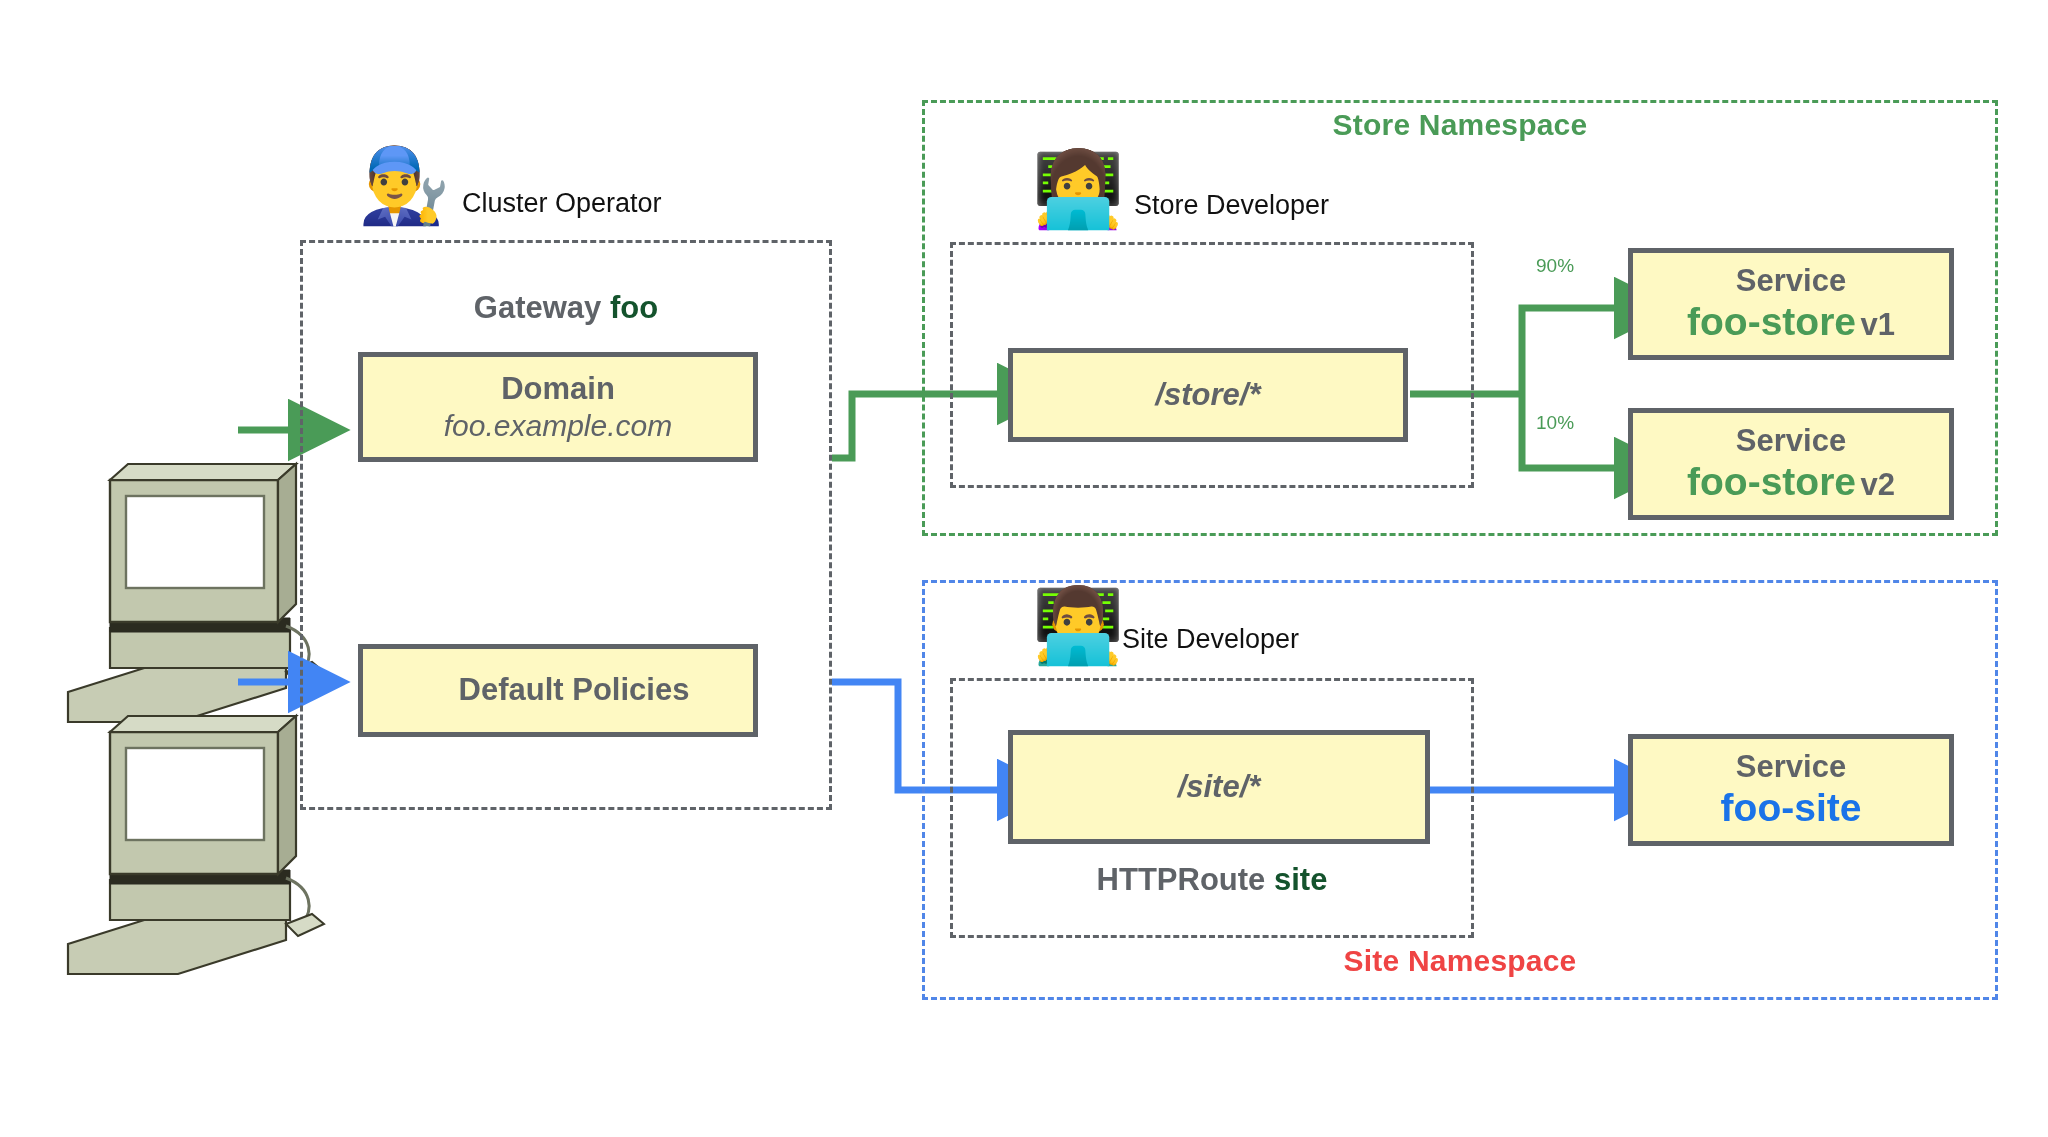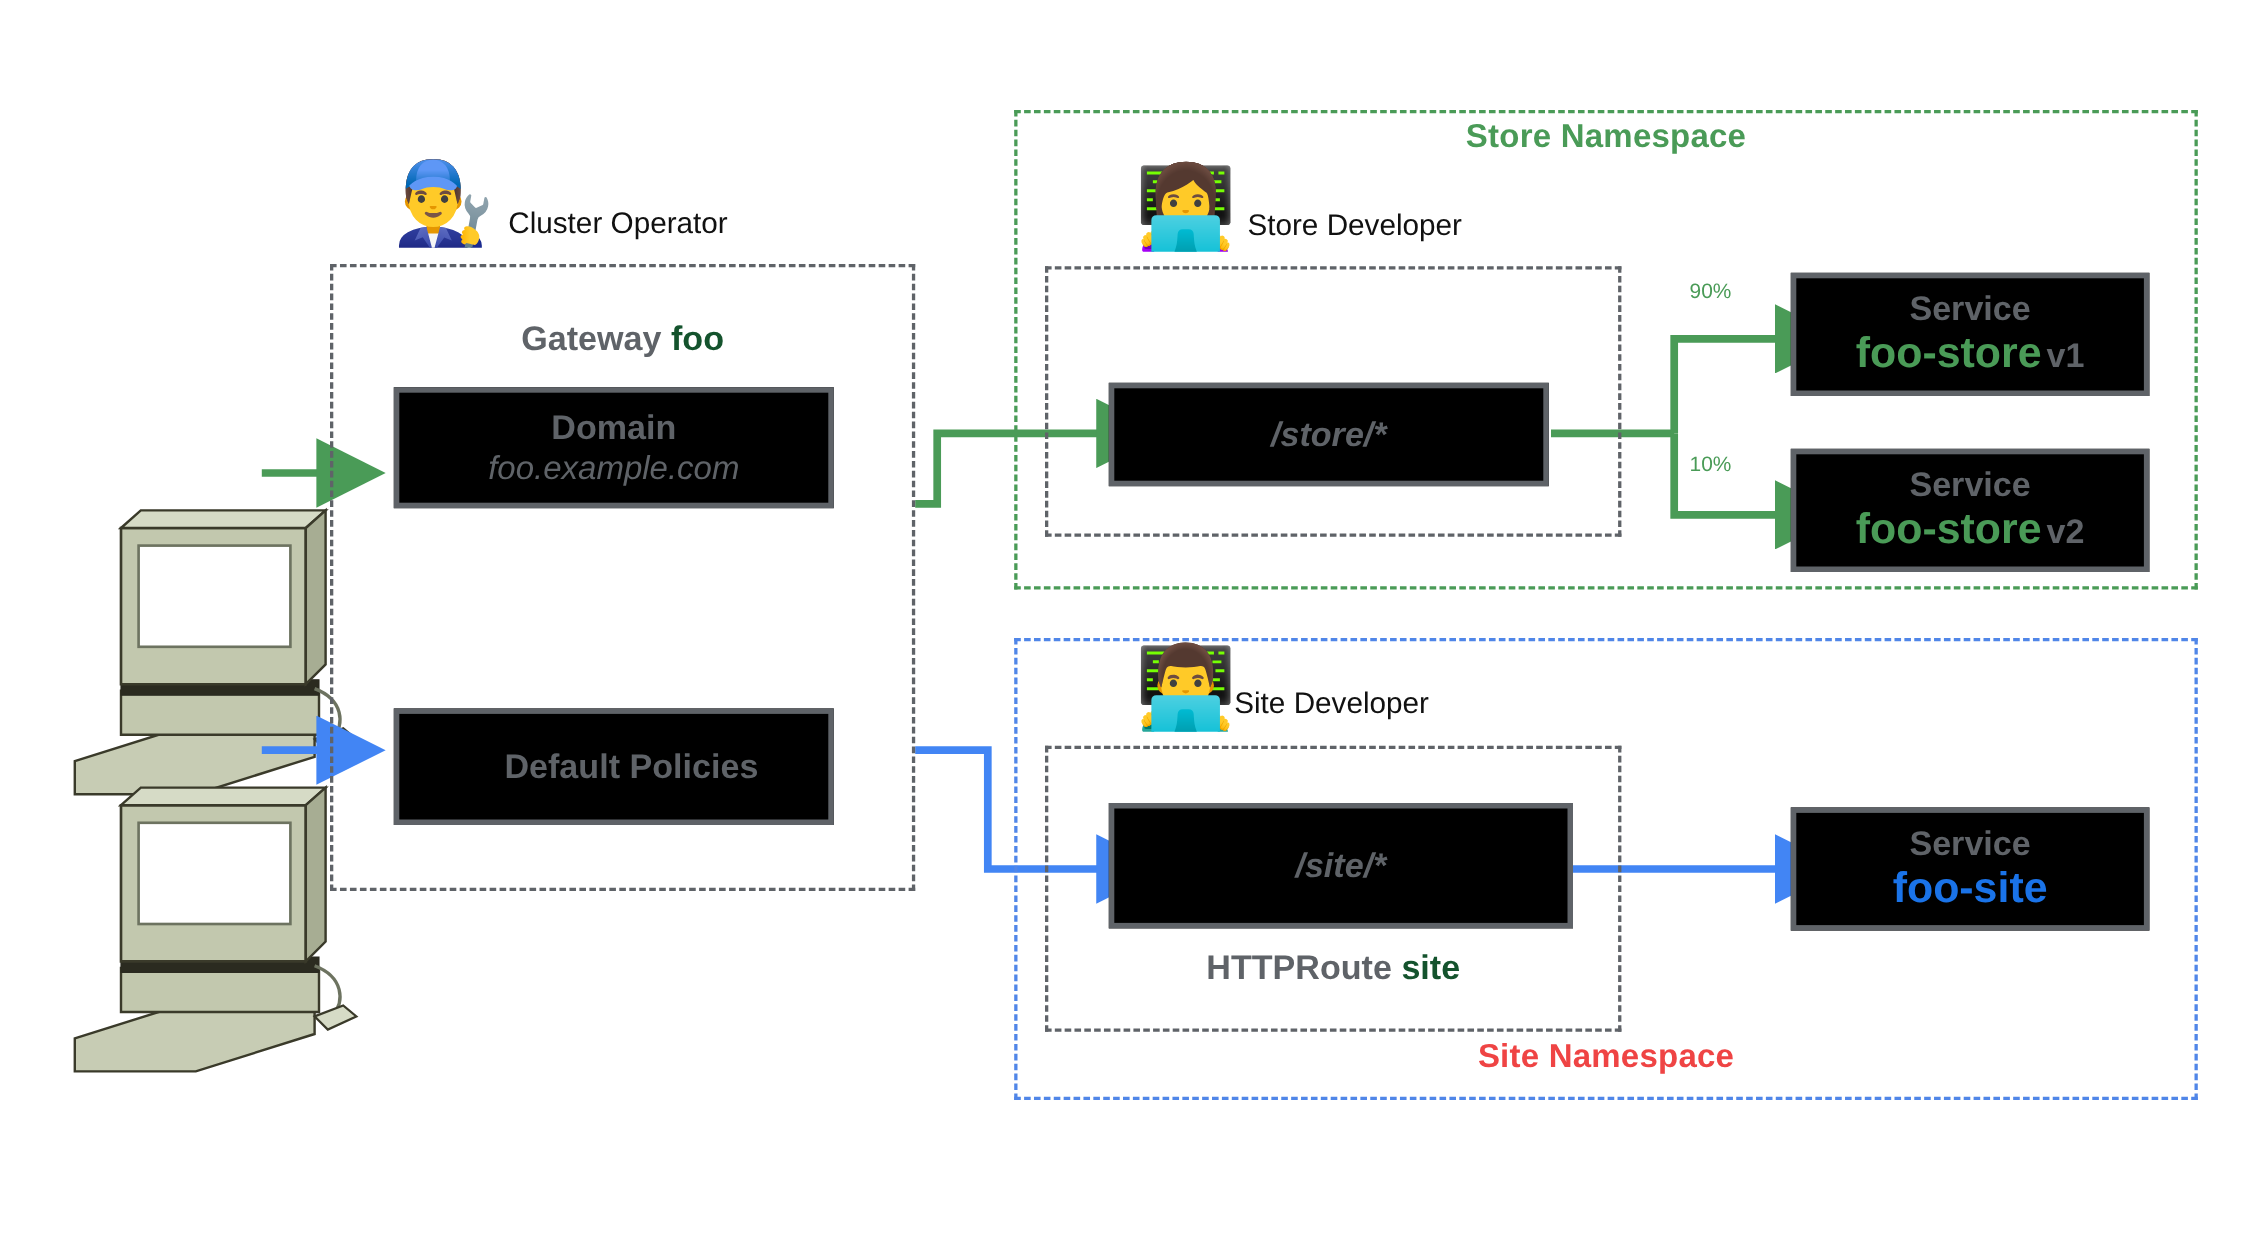--- a/index.html
+++ b/index.html
@@ -19,21 +19,21 @@
   .inner-dash{border:3px dashed #5f6368;box-sizing:border-box;}
 
   .ns-label{
     position:absolute;font-size:30px;font-weight:bold;letter-spacing:.2px;
     white-space:nowrap;color:#4a9b57;
   }
   .ns-label.blue{color:#ef4444;}
 
   
   .solid-box{
-    border:5px solid #5f6368;background:#000000;box-sizing:border-box;
+    border:5px solid #5f6368;background:#fef9c3;box-sizing:border-box;
     display:flex;flex-direction:column;align-items:center;justify-content:center;
     text-align:center;line-height:1.18;
   }
   .bx-title{font-size:31px;font-weight:bold;color:#5f6368;}
   .bx-sub{font-size:30px;color:#5f6368;font-style:italic;}
   .bx-path{font-size:31px;font-weight:bold;color:#5f6368;font-style:italic;}
 
   
   .res-head{
     position:absolute;font-size:31px;font-weight:bold;color:#5f6368;
@@ -129,21 +129,21 @@
     <span>Gateway</span>
     <span class="b">foo</span>
   </div>
 
   <div class="abs solid-box" style="left:358px;top:352px;width:400px;height:110px;">
     <div class="bx-title">Domain</div>
     <div class="bx-sub">foo.example.com</div>
   </div>
 
 
-  <div class="abs solid-box" style="left:358px;top:644px;width:400px;height:106px;padding-left:32px;">
+  <div class="abs solid-box" style="left:358px;top:644px;width:400px;height:93px;padding-left:32px;">
     <div class="bx-title">Default Policies</div>
   </div>
 
   <div class="abs ns-box" style="left:922px;top:100px;width:1076px;height:436px;"></div>
   <div class="ns-label" style="left:922px;top:108px;width:1076px;text-align:center;">Store Namespace</div>
 
   <div class="abs persona-emoji" style="left:1032px;top:152px;">👩‍💻</div>
   <div class="persona-label" style="left:1134px;top:190px;">Store Developer</div>
 
   <div class="abs inner-dash" style="left:950px;top:242px;width:524px;height:246px;"></div>

